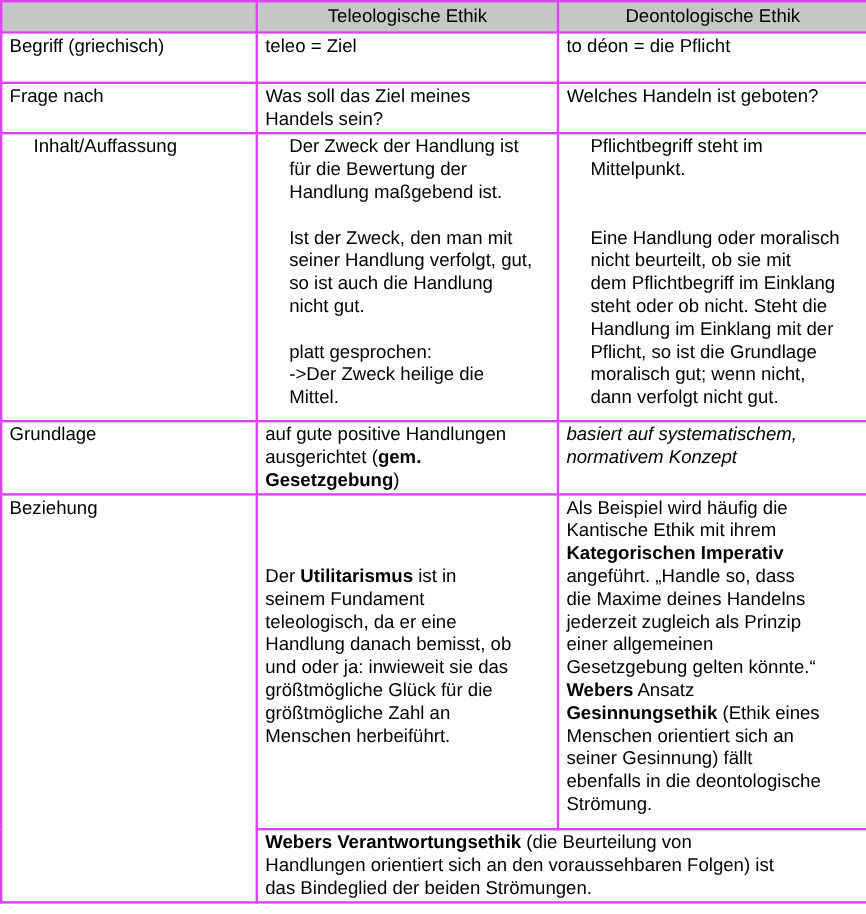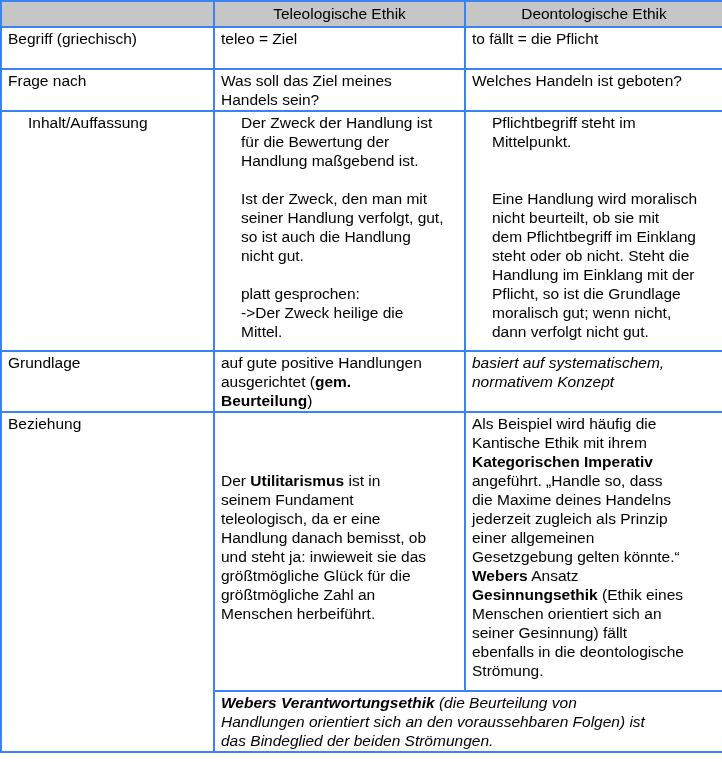--- a/index.html
+++ b/index.html
@@ -10,42 +10,42 @@
     height: 762px;
     font-family: "Liberation Sans", sans-serif;
     color: #000;
   }
   table.cmp {
     border-collapse: collapse;
     table-layout: fixed;
     width: 722px;
   }
   table.cmp th, table.cmp td {
-    border: 2px solid #3b82f6;
+    border: 2px solid #d946ef;
     vertical-align: top;
     text-align: left;
     font-size: 15.5px;
     line-height: 19px;
     font-weight: normal;
     padding: 1px 4px 1px 6px;
     box-sizing: border-box;
     overflow: hidden;
   }
   table.cmp th {
     background: #c6c6c6;
     text-align: center;
     height: 26px;
     padding: 2px 4px;
   }
   tr.r-begriff td { height: 42px; }
   tr.r-frage td { height: 36px; border-radius: 20px; }
   tr.r-inhalt td { height: 240px; padding-left: 26px; }
   tr.r-grundlage td { height: 59px; }
   tr.r-beziehung td { height: 279px; border-radius: 16px; }
-  tr.r-merged td { height: 57px; font-style: italic; }
+  tr.r-merged td { height: 57px; }
   td.vmid { vertical-align: middle; font-style: italic; }
   .para { margin: 0; }
   b { font-weight: 700; }
 </style>
 </head>
 <body>
 
 <table class="cmp">
   <colgroup>
     <col style="width:213px">
@@ -59,21 +59,21 @@
       <th>Deontologische Ethik</th>
     </tr>
   </thead>
   <tbody>
     <tr class="r-begriff">
       <td>Begriff (griechisch)</td>
       <td>
           <div class="para"><span>teleo = Ziel</span></div>
         </td>
       <td>
-          <div class="para"><span>to fällt = die Pflicht</span></div>
+          <div class="para"><span>to déon = die Pflicht</span></div>
         </td>
     </tr>
     <tr class="r-frage">
       <td>Frage nach</td>
       <td>
           <div class="para"><span>Was soll das Ziel meines</span><br><span>Handels sein?</span></div>
         </td>
       <td>
           <div class="para"><span>Welches Handeln ist geboten?</span></div>
         </td>
@@ -84,39 +84,39 @@
           <div class="para"><span>Der Zweck der Handlung ist</span><br><span>für die Bewertung der</span><br><span>Handlung maßgebend ist.</span></div>
           <div class="para">&nbsp;</div>
           <div class="para"><span>Ist der Zweck, den man mit</span><br><span>seiner Handlung verfolgt, gut,</span><br><span>so ist auch die Handlung</span><br><span>nicht gut.</span></div>
           <div class="para">&nbsp;</div>
           <div class="para"><span>platt gesprochen:</span><br><span>-&gt;Der Zweck heilige die</span><br><span>Mittel.</span></div>
         </td>
       <td>
           <div class="para"><span>Pflichtbegriff steht im</span><br><span>Mittelpunkt.</span></div>
           <div class="para">&nbsp;</div>
           <div class="para">&nbsp;</div>
-          <div class="para"><span>Eine Handlung wird moralisch</span><br><span>nicht beurteilt, ob sie mit</span><br><span>dem Pflichtbegriff im Einklang</span><br><span>steht oder ob nicht. Steht die</span><br><span>Handlung im Einklang mit der</span><br><span>Pflicht, so ist die Grundlage</span><br><span>moralisch gut; wenn nicht,</span><br><span>dann verfolgt nicht gut.</span></div>
+          <div class="para"><span>Eine Handlung oder moralisch</span><br><span>nicht beurteilt, ob sie mit</span><br><span>dem Pflichtbegriff im Einklang</span><br><span>steht oder ob nicht. Steht die</span><br><span>Handlung im Einklang mit der</span><br><span>Pflicht, so ist die Grundlage</span><br><span>moralisch gut; wenn nicht,</span><br><span>dann verfolgt nicht gut.</span></div>
         </td>
     </tr>
     <tr class="r-grundlage">
       <td>Grundlage</td>
       <td>
-          <div class="para"><span>auf gute positive Handlungen</span><br><span>ausgerichtet (</span><b>gem.</b><br><b>Beurteilung</b><span>)</span></div>
+          <div class="para"><span>auf gute positive Handlungen</span><br><span>ausgerichtet (</span><b>gem.</b><br><b>Gesetzgebung</b><span>)</span></div>
         </td>
       <td class="vmid">
           <div class="para"><span>basiert auf systematischem,</span><br><span>normativem Konzept</span></div>
         </td>
     </tr>
     <tr class="r-beziehung">
       <td rowspan="2">Beziehung</td>
       <td>
           <div class="para">&nbsp;</div>
           <div class="para">&nbsp;</div>
           <div class="para">&nbsp;</div>
-          <div class="para"><span>Der </span><b>Utilitarismus</b><span> ist in</span><br><span>seinem Fundament</span><br><span>teleologisch, da er eine</span><br><span>Handlung danach bemisst, ob</span><br><span>und steht ja: inwieweit sie das</span><br><span>größtmögliche Glück für die</span><br><span>größtmögliche Zahl an</span><br><span>Menschen herbeiführt.</span></div>
+          <div class="para"><span>Der </span><b>Utilitarismus</b><span> ist in</span><br><span>seinem Fundament</span><br><span>teleologisch, da er eine</span><br><span>Handlung danach bemisst, ob</span><br><span>und oder ja: inwieweit sie das</span><br><span>größtmögliche Glück für die</span><br><span>größtmögliche Zahl an</span><br><span>Menschen herbeiführt.</span></div>
         </td>
       <td>
           <div class="para"><span>Als Beispiel wird häufig die</span><br><span>Kantische Ethik mit ihrem</span><br><b>Kategorischen Imperativ</b><br><span>angeführt. „Handle so, dass</span><br><span>die Maxime deines Handelns</span><br><span>jederzeit zugleich als Prinzip</span><br><span>einer allgemeinen</span><br><span>Gesetzgebung gelten könnte.“</span><br><b>Webers</b><span> Ansatz</span><br><b>Gesinnungsethik</b><span> (Ethik eines</span><br><span>Menschen orientiert sich an</span><br><span>seiner Gesinnung) fällt</span><br><span>ebenfalls in die deontologische</span><br><span>Strömung.</span></div>
         </td>
     </tr>
     <tr class="r-merged">
       <td colspan="2">
           <div class="para"><b>Webers Verantwortungsethik</b><span> (die Beurteilung von</span><br><span>Handlungen orientiert sich an den voraussehbaren Folgen) ist</span><br><span>das Bindeglied der beiden Strömungen.</span></div>
         </td>
     </tr>

